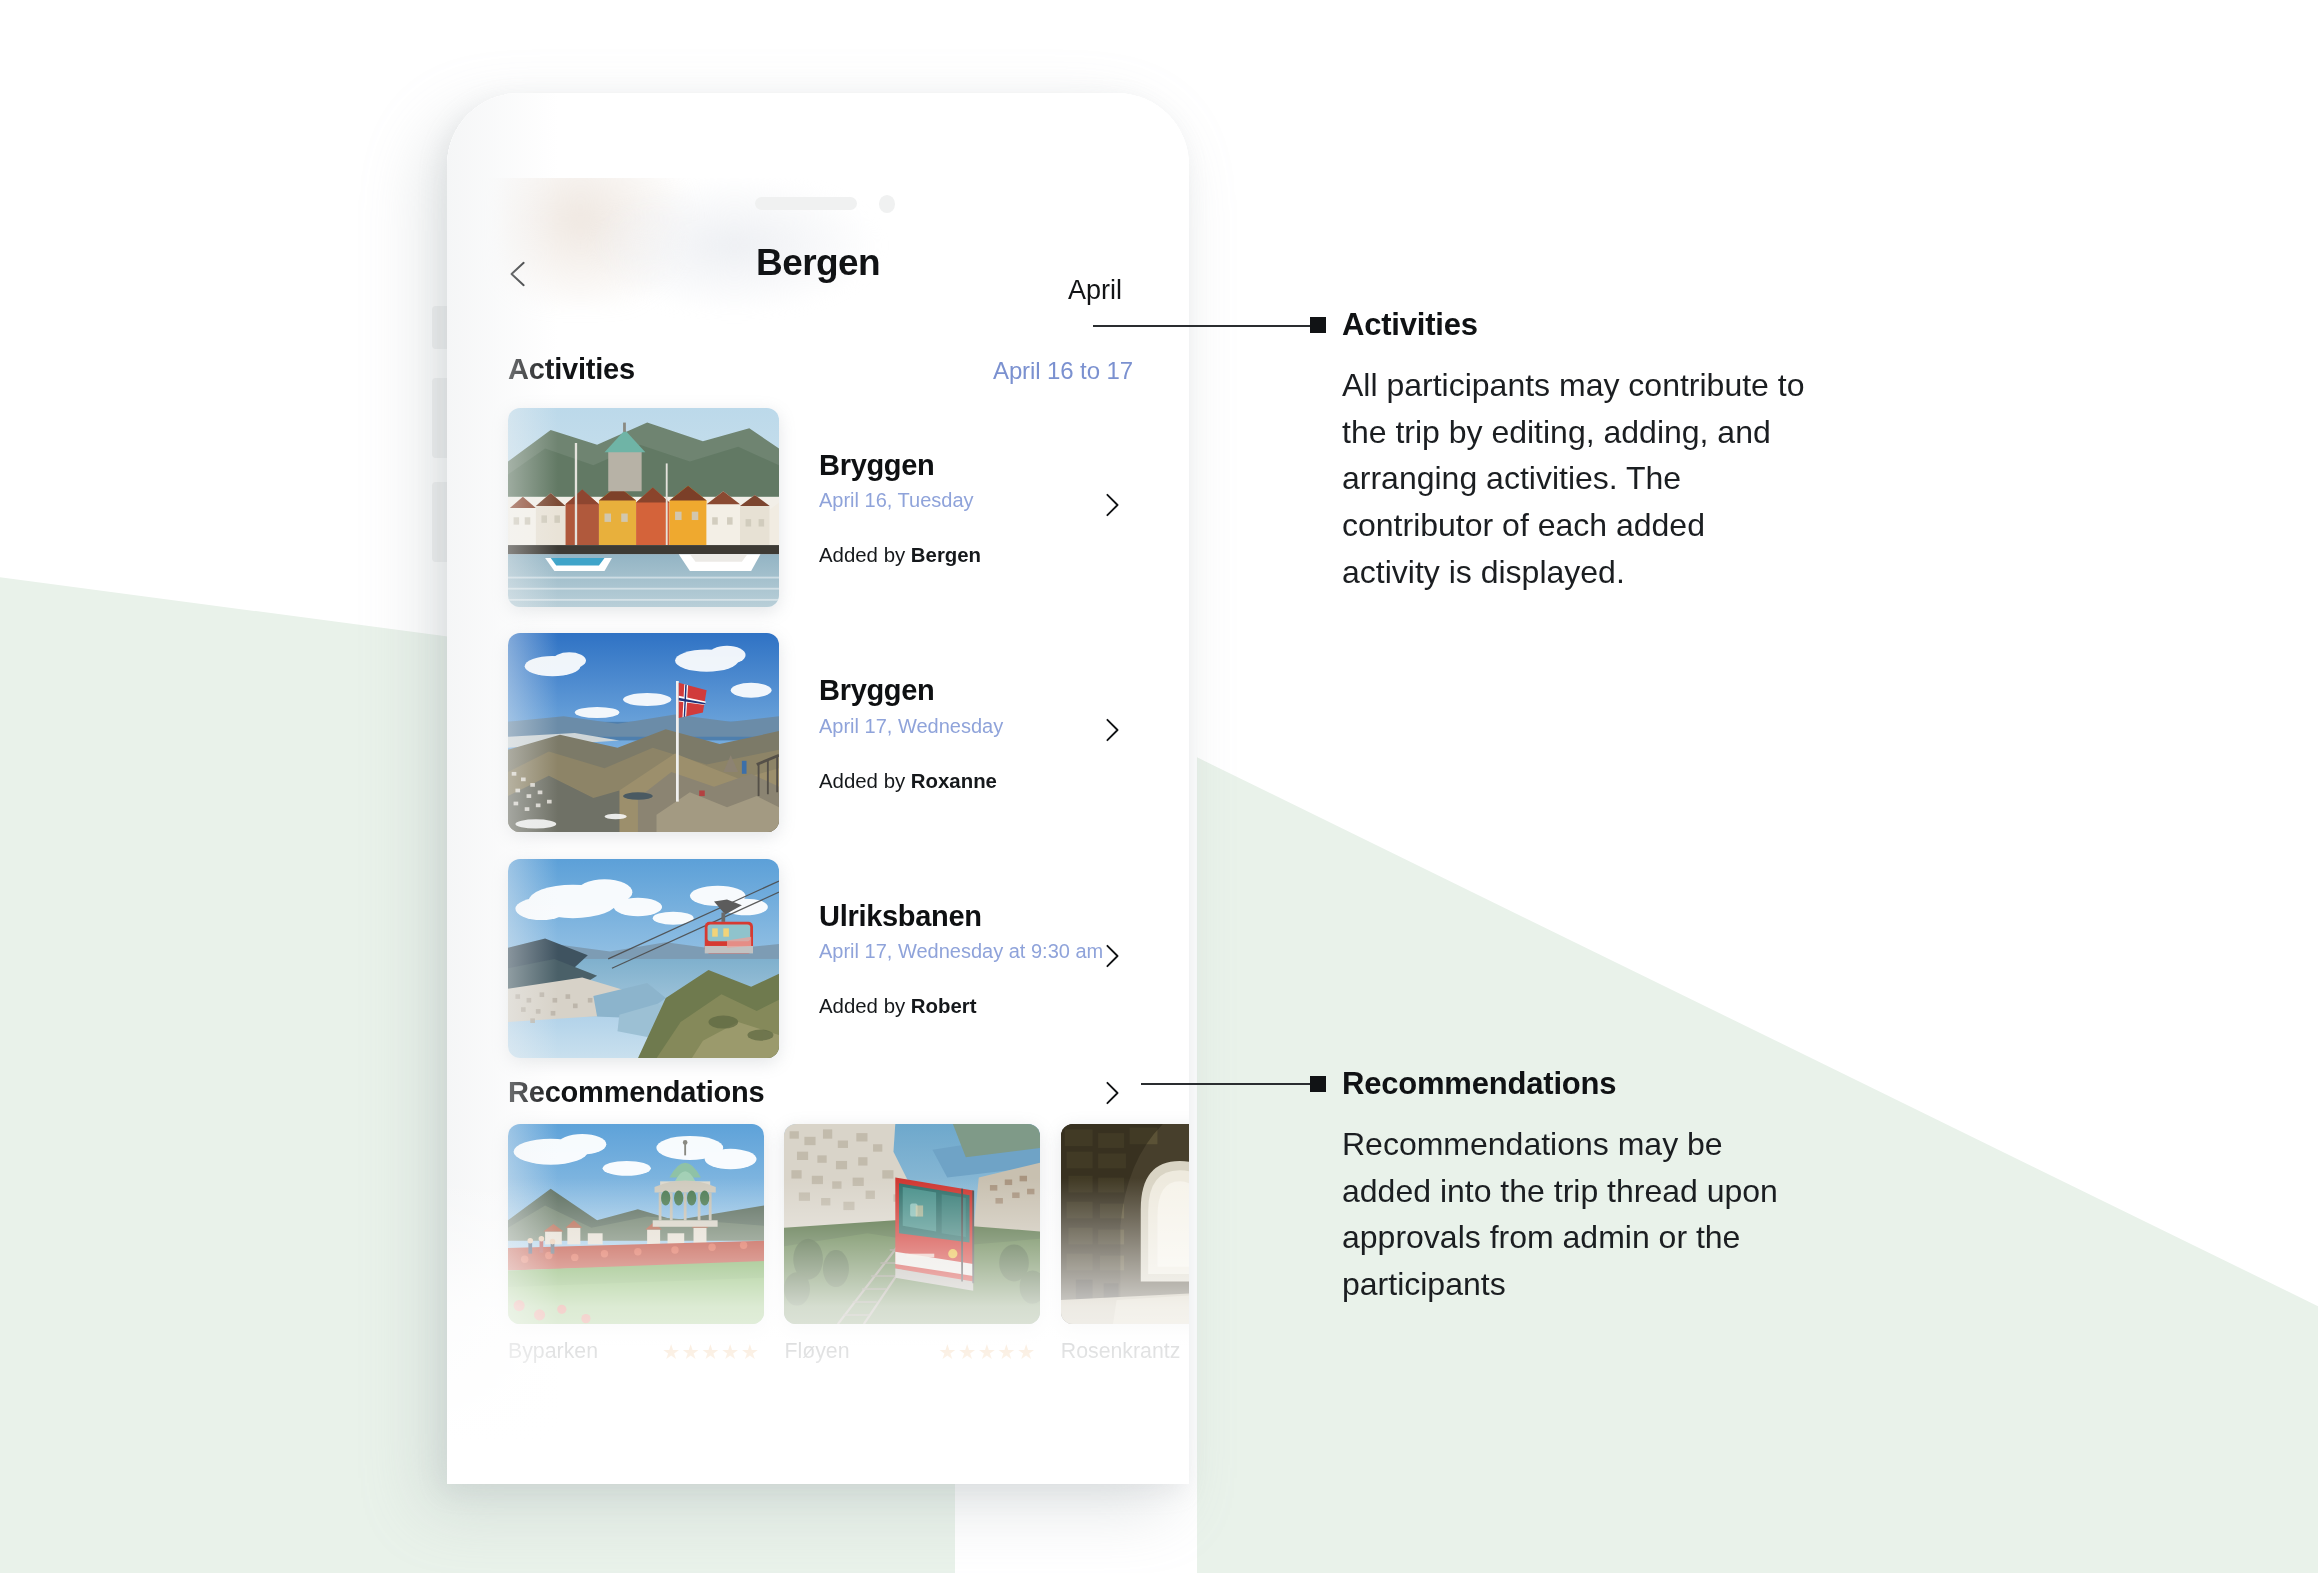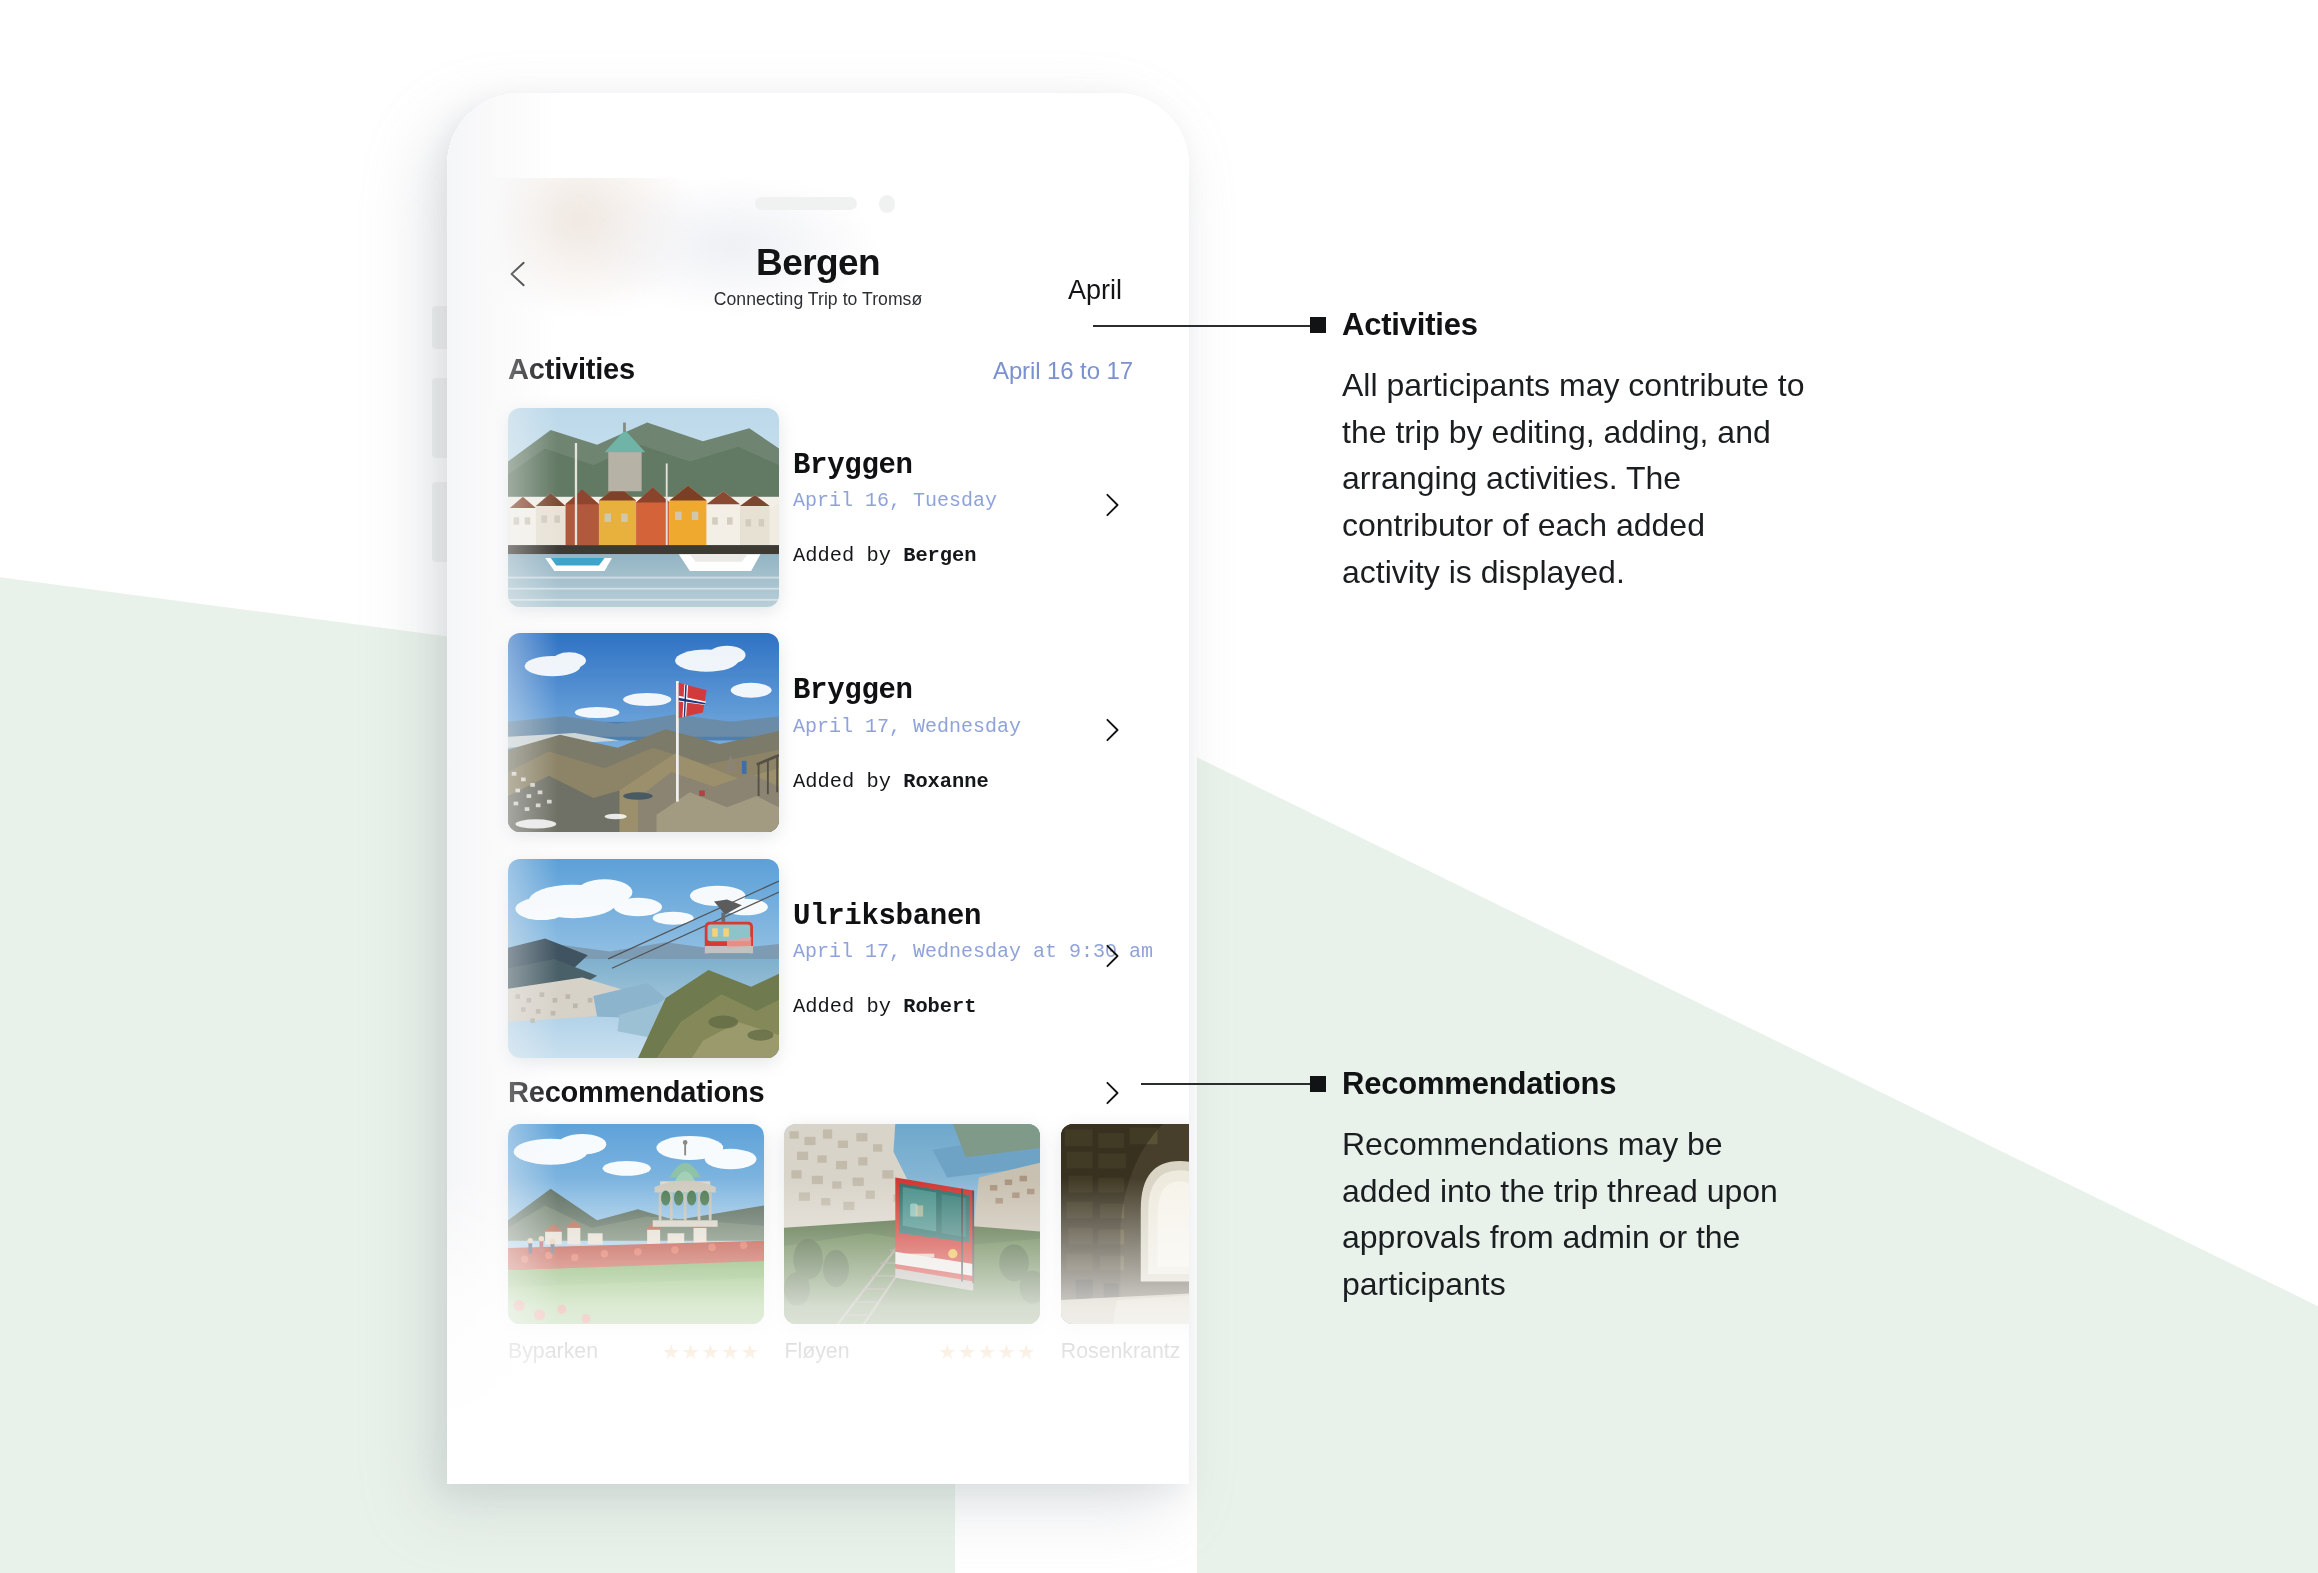--- a/index.html
+++ b/index.html
@@ -96,21 +96,21 @@
     position: relative; height: 204px; margin-bottom: 21.3px;
     display: flex; align-items: flex-start;
   }
   .thumb {
     width: 271px; height: 199px; margin-left: 61px;
     border-radius: 12px; overflow: hidden; flex: 0 0 auto;
     box-shadow: 0 4.6px 16.7px rgba(120,130,140,0.20);
     position: relative;
   }
   .thumb svg { display: block; width: 100%; height: 100%; }
-  .act-body { margin-left: 14px; padding-top: 41px; flex: 1 1 auto; position: relative; font-family: Liberation Mono, monospace; }
+  .act-body { margin-left: 40px; padding-top: 41px; flex: 1 1 auto; position: relative; }
   .act-name { font-size: 29px; font-weight: 700; color: #0e1012; letter-spacing: -0.3px; }
   .act-date { margin-top: 7.4px; font-size: 20px; color: #8fa3da; font-weight: 400; }
   .act-added { margin-top: 32px; font-size: 20.4px; color: #15181b; font-weight: 400; }
   .act-added b { font-weight: 700; }
   .row-chevron {
     position: absolute; right: 65px; top: 85px; width: 24px; height: 24px; cursor: pointer;
   }
 
   
   .rec-head {
@@ -184,21 +184,20 @@
       <div class="camera"></div>
 
       <div class="navbar">
         <div class="back-chevron">
           <svg viewBox="0 0 30 30" fill="none" aria-hidden="true">
             <path d="M20 3 L7 15 L20 27" stroke="#121416" stroke-width="2.1" stroke-linecap="round" stroke-linejoin="round"></path>
           </svg>
         </div>
         <div class="nav-title-wrap">
           <div class="nav-title">Bergen</div>
-          <div class="nav-sub">Connecting Trip to Tromsø</div>
         </div>
         <div class="nav-edit">April</div>
       </div>
 
       <div class="sec-head">
         <div class="sec-title">Activities</div>
         <div class="sec-range">April 16 to 17</div>
       </div>
 
       <div class="act-list">

